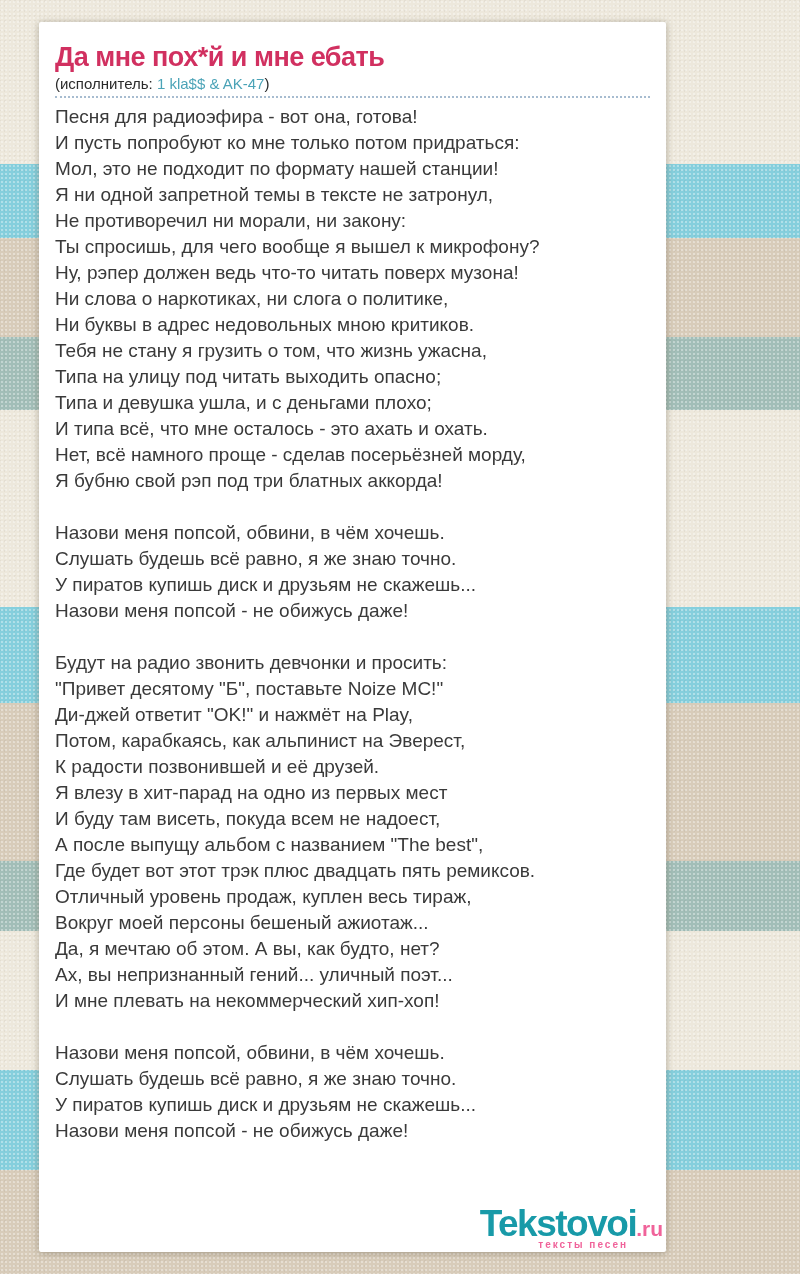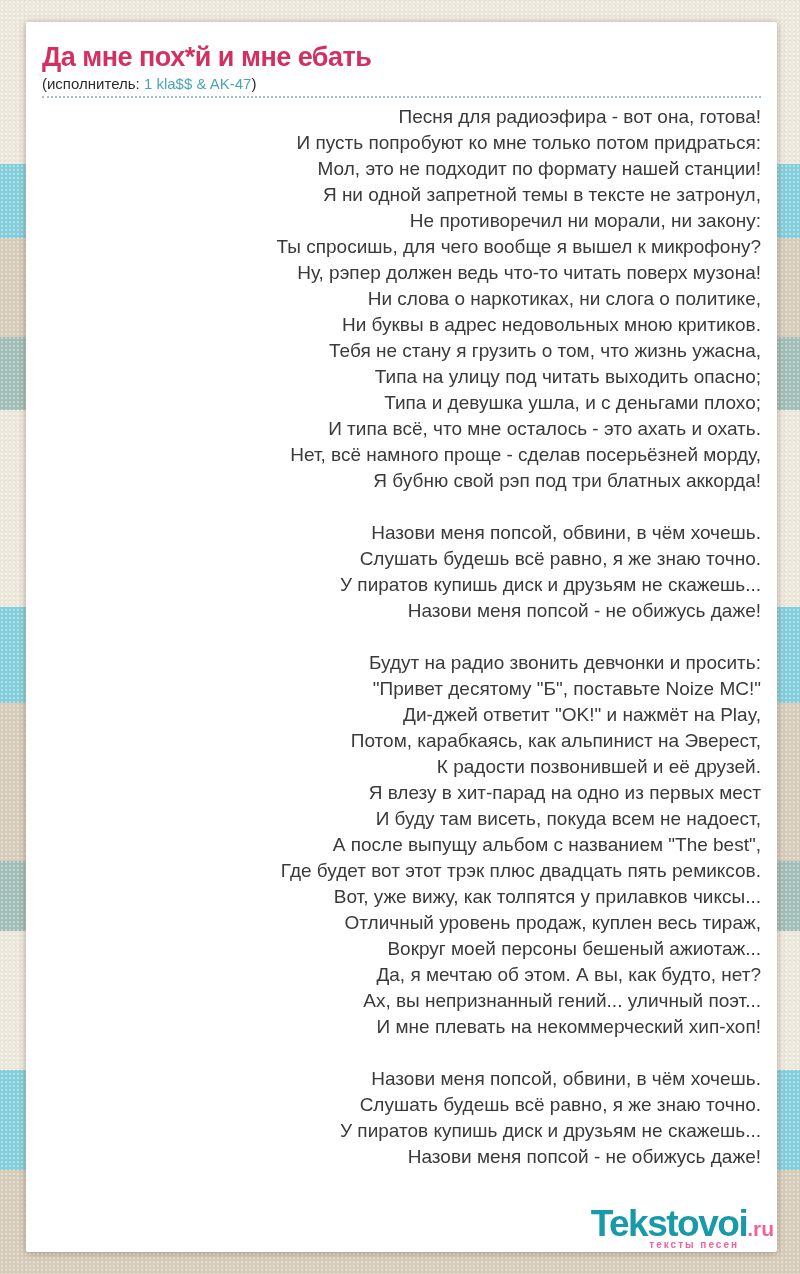--- a/index.html
+++ b/index.html
@@ -39,23 +39,23 @@
     background-image:
       radial-gradient(rgba(255,255,255,0.35) 1px, transparent 1px),
       radial-gradient(rgba(80,70,50,0.06) 1px, transparent 1px);
     background-size: 4px 4px, 5px 5px;
     background-position: 0 0, 2px 3px;
   }
 
   
   .panel {
     position: absolute;
-    left: 26px;
+    left: 39px;
     top: 22px;
-    width: 751px;
+    width: 627px;
     height: 1230px;
     box-sizing: border-box;
     background: #ffffff;
     border-radius: 2px;
     box-shadow: 0 1px 7px rgba(90, 82, 60, 0.45);
     padding: 12px 16px 16px 16px;
   }
 
   h1.song-title {
     margin: 8px 0 2px 0;
@@ -78,21 +78,21 @@
     text-decoration: none;
     cursor: pointer;
   }
 
   .lyrics {
     margin-top: 6px;
     font-size: 19px;
     line-height: 26px;
     color: var(--body-text, #3a3a3a);
   }
-  .stanza { margin: 0 0 26px 0; text-align: right; }
+  .stanza { margin: 0 0 26px 0; }
   .lyric-line { white-space: pre; }
 
   
   .logo {
     position: absolute;
     right: 3px;
     bottom: 2px;
     text-align: right;
     cursor: pointer;
     line-height: 1;
@@ -155,21 +155,20 @@
       <div class="stanza">
         <div class="lyric-line">Будут на радио звонить девчонки и просить:</div>
         <div class="lyric-line">"Привет десятому "Б", поставьте Noize MC!"</div>
         <div class="lyric-line">Ди-джей ответит "OK!" и нажмёт на Play,</div>
         <div class="lyric-line">Потом, карабкаясь, как альпинист на Эверест,</div>
         <div class="lyric-line">К радости позвонившей и её друзей.</div>
         <div class="lyric-line">Я влезу в хит-парад на одно из первых мест</div>
         <div class="lyric-line">И буду там висеть, покуда всем не надоест,</div>
         <div class="lyric-line">А после выпущу альбом с названием "The best",</div>
         <div class="lyric-line">Где будет вот этот трэк плюс двадцать пять ремиксов.</div>
-        <div class="lyric-line">Вот, уже вижу, как толпятся у прилавков чиксы...</div>
         <div class="lyric-line">Отличный уровень продаж, куплен весь тираж,</div>
         <div class="lyric-line">Вокруг моей персоны бешеный ажиотаж...</div>
         <div class="lyric-line">Да, я мечтаю об этом. А вы, как будто, нет?</div>
         <div class="lyric-line">Ах, вы непризнанный гений... уличный поэт...</div>
         <div class="lyric-line">И мне плевать на некоммерческий хип-хоп!</div>
       </div>
       <div class="stanza">
         <div class="lyric-line">Назови меня попсой, обвини, в чём хочешь.</div>
         <div class="lyric-line">Слушать будешь всё равно, я же знаю точно.</div>
         <div class="lyric-line">У пиратов купишь диск и друзьям не скажешь...</div>

